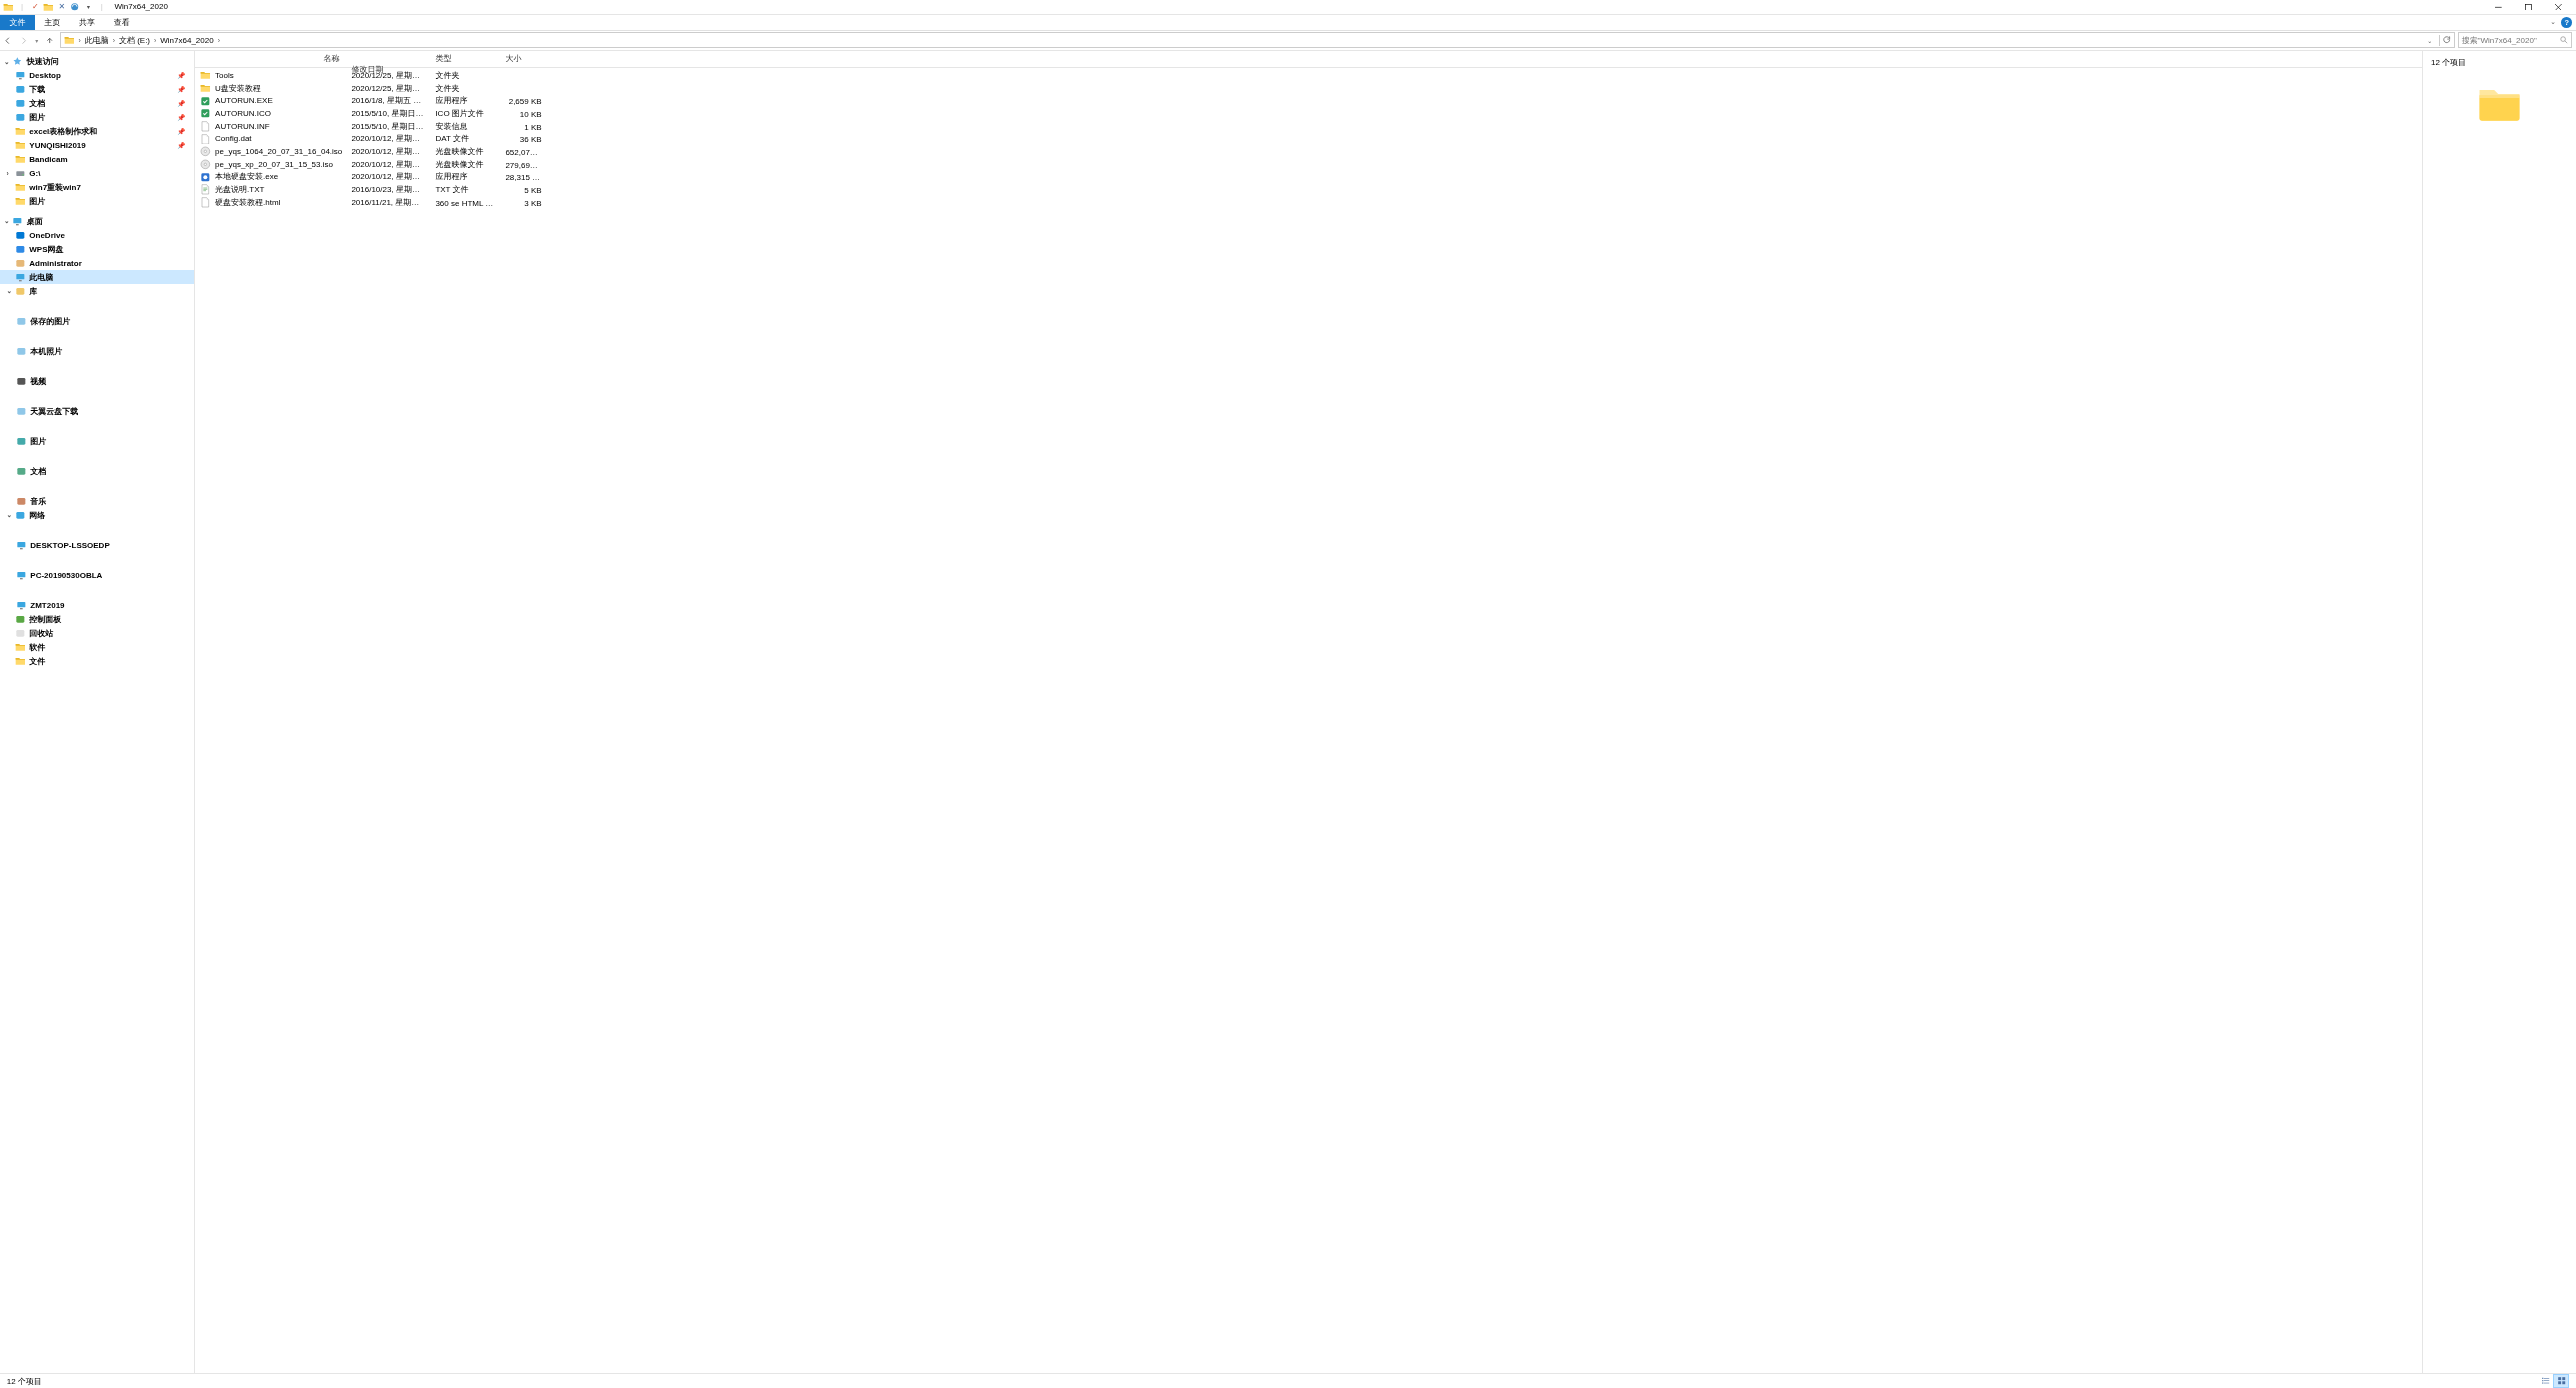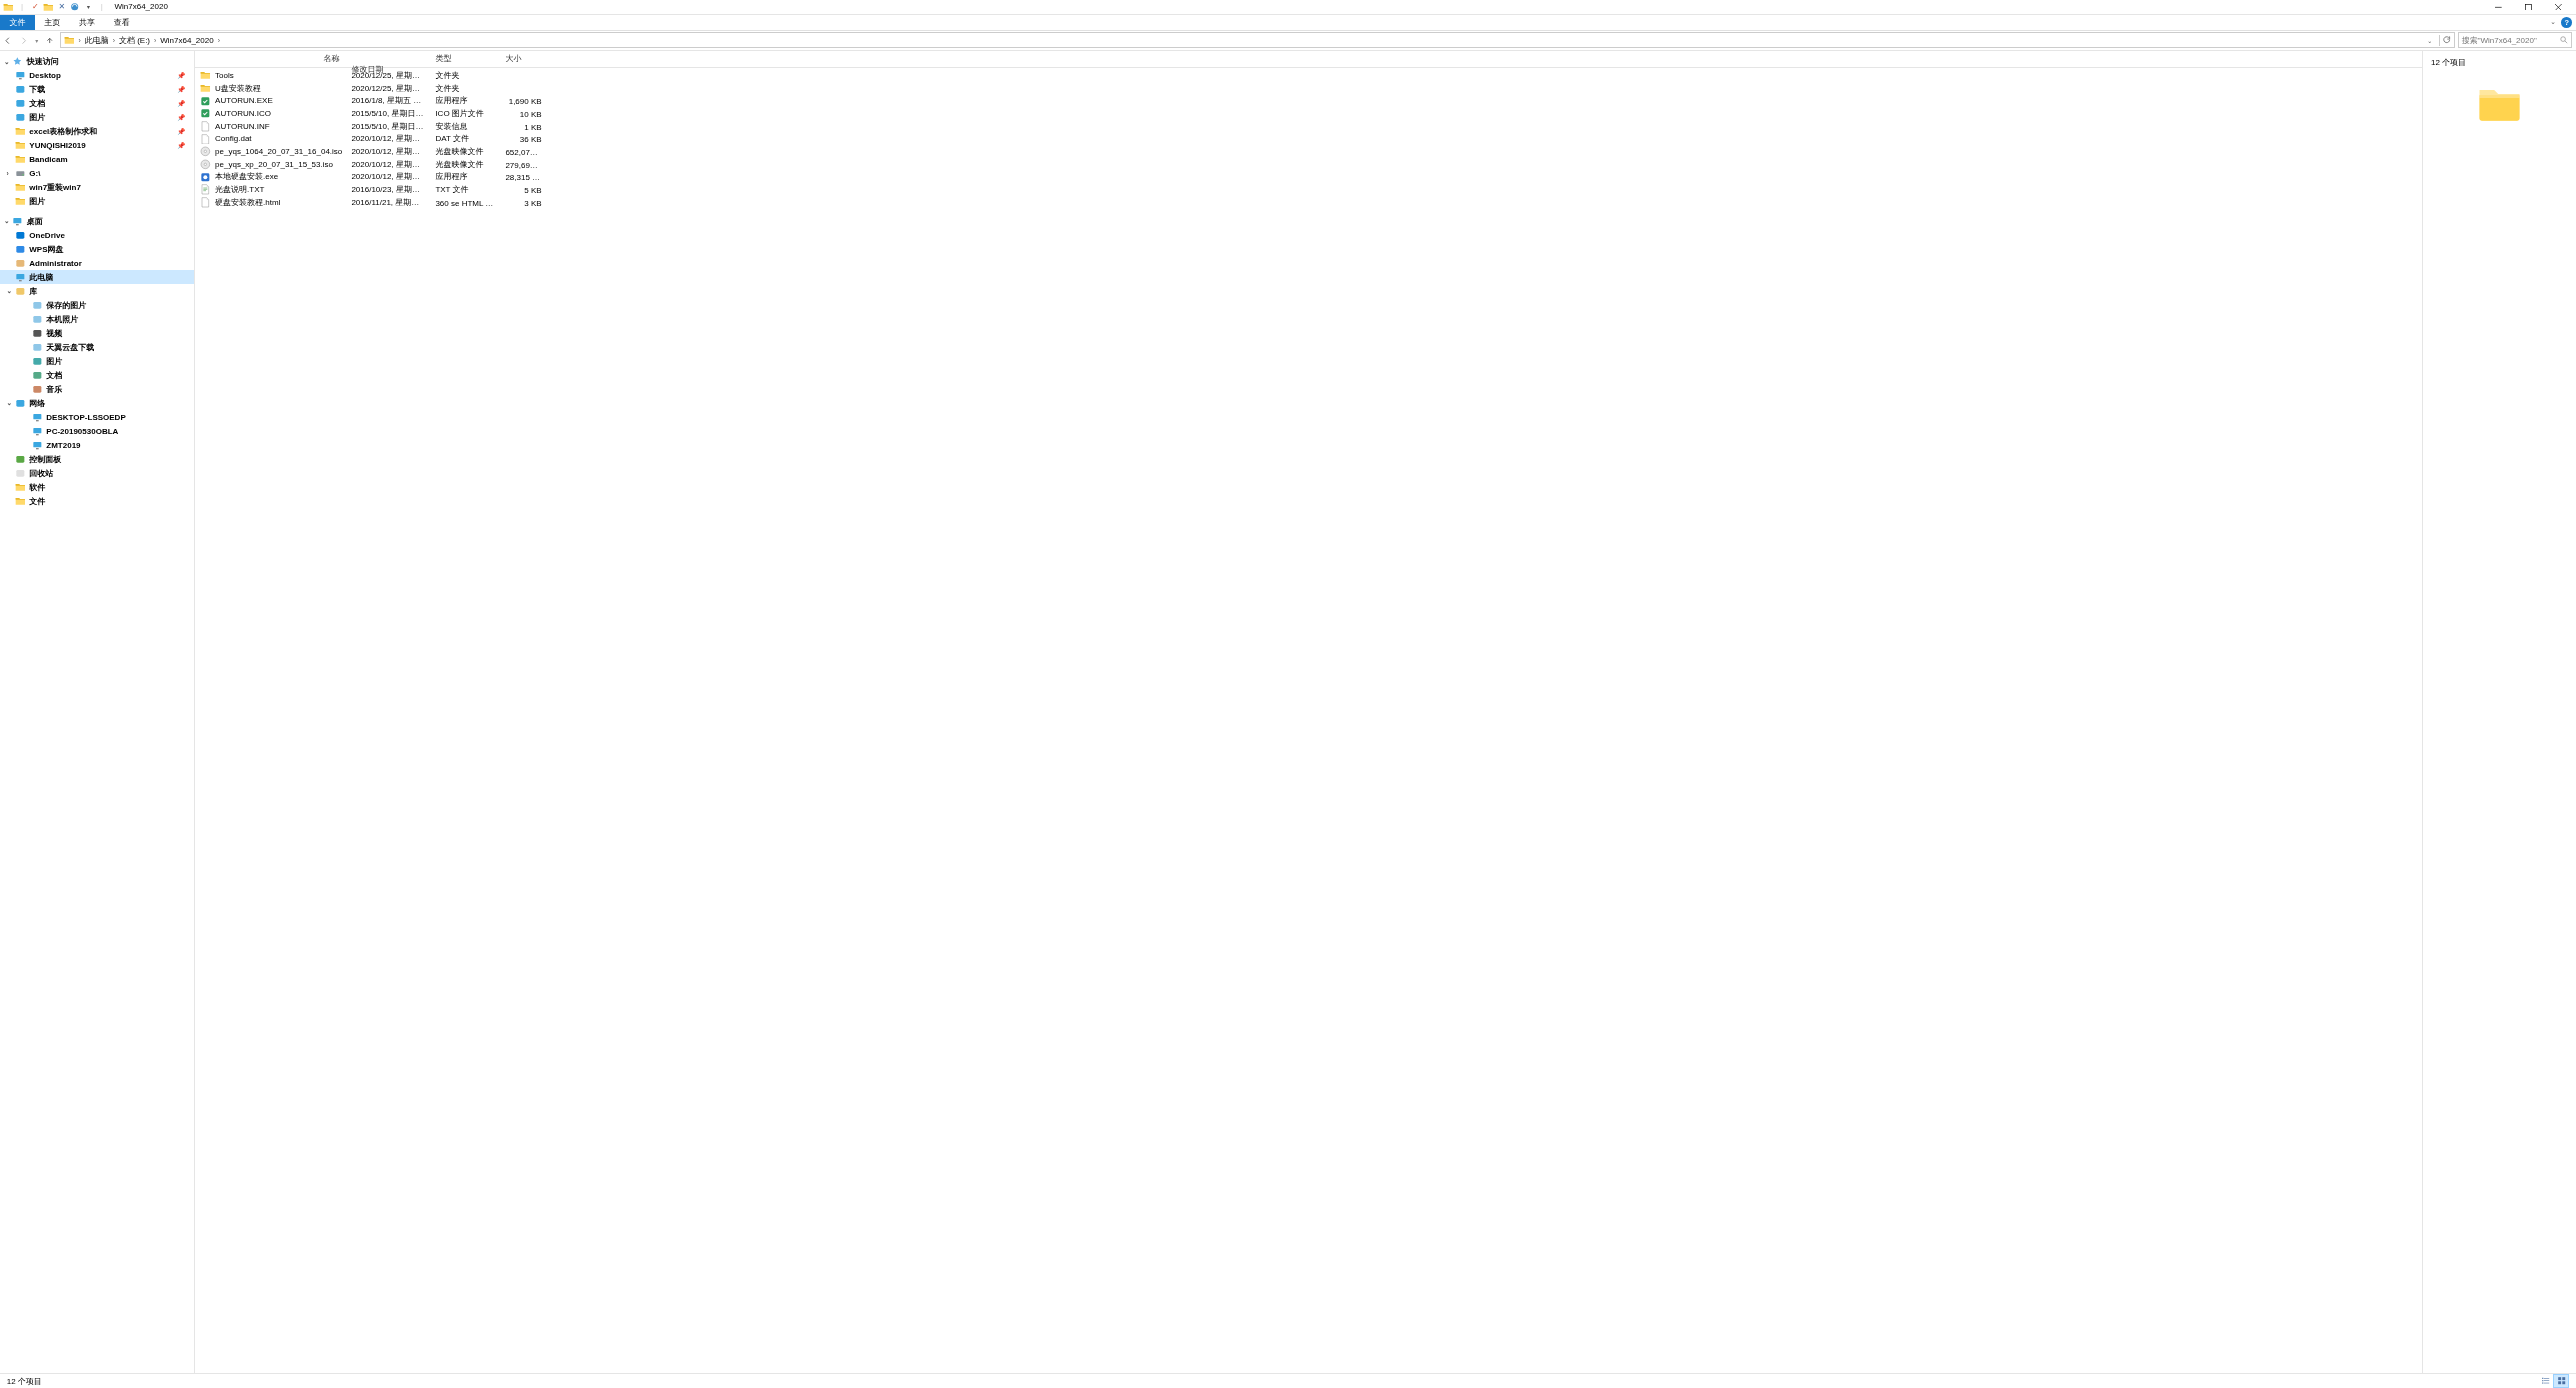--- a/index.html
+++ b/index.html
@@ -36,21 +36,21 @@
 .main { display: flex; height: calc(100% - 14.8px - 16px - 20px - 14.8px); }
 .sidebar { width: 195px; border-right: 0.7px solid #e5e5e5; overflow-y: auto; padding-top: 4px; padding-bottom: 6.7px; }
 .content { flex: 1; display: flex; overflow: hidden; }
 .filelist { flex: 1; overflow-y: auto; position: relative; }
 .preview { width: 154px; border-left: 0.7px solid #e5e5e5; padding: 6.7px 8px; }
 
 
 .tree-item { display: flex; align-items: center; height: 14px; padding-left: 12px; cursor: default; font-weight: bold; }
 .tree-item.l1 { padding-left: 13.4px; }
 .tree-item.l2 { padding-left: 16px; }
-.tree-item.l3 { padding-left: 33px; }
+.tree-item.l3 { padding-left: 17px; margin-top: 16px; }
 .tree-item .expander { width:8px; display:inline-block; color:#555; font-size:6.7px; margin-left:-9.4px; }
 .tree-item .icon { width: 10.7px; height: 10.7px; margin-right: 4px; display: inline-flex; align-items: center; justify-content: center; }
 .tree-item.selected { background: #cce8ff; }
 .tree-item .pin { color:#888; margin-left:auto; margin-right:8px; font-size:6.7px; }
 .tree-spacer { height: 5.4px; }
 
 
 .col-headers { display: flex; height: 17.4px; align-items: center; border-bottom: 0.7px solid #e5e5e5; color: #333; user-select:none; }
 .col-headers > div { padding: 0 5.4px; border-right: 0.7px solid transparent; position:relative; }
 .col-name { width: 151px; text-align: right; }
@@ -541,21 +541,21 @@
               <span class="ficon">
                 <svg width="10.7" height="10.7" viewBox="0 0 16 16">
                   <rect x="2" y="2" width="12" height="12" rx="2" fill="#2e9e5b"></rect>
                   <path d="M5 8l2 2 4-4" stroke="#fff" fill="none" stroke-width="1.5"></path>
                 </svg>
               </span>
               <span>AUTORUN.EXE</span>
             </div>
             <div class="cell fdate">2016/1/8, 星期五 04:...</div>
             <div class="cell ftype">应用程序</div>
-            <div class="cell fsize">1,690 KB</div>
+            <div class="cell fsize">2,659 KB</div>
           </div>
           <div class="file-row">
             <div class="cell fname">
               <span class="ficon">
                 <svg width="10.7" height="10.7" viewBox="0 0 16 16">
                   <rect x="2" y="2" width="12" height="12" rx="2" fill="#2e9e5b"></rect>
                   <path d="M5 8l2 2 4-4" stroke="#fff" fill="none" stroke-width="1.5"></path>
                 </svg>
               </span>
               <span>AUTORUN.ICO</span>

